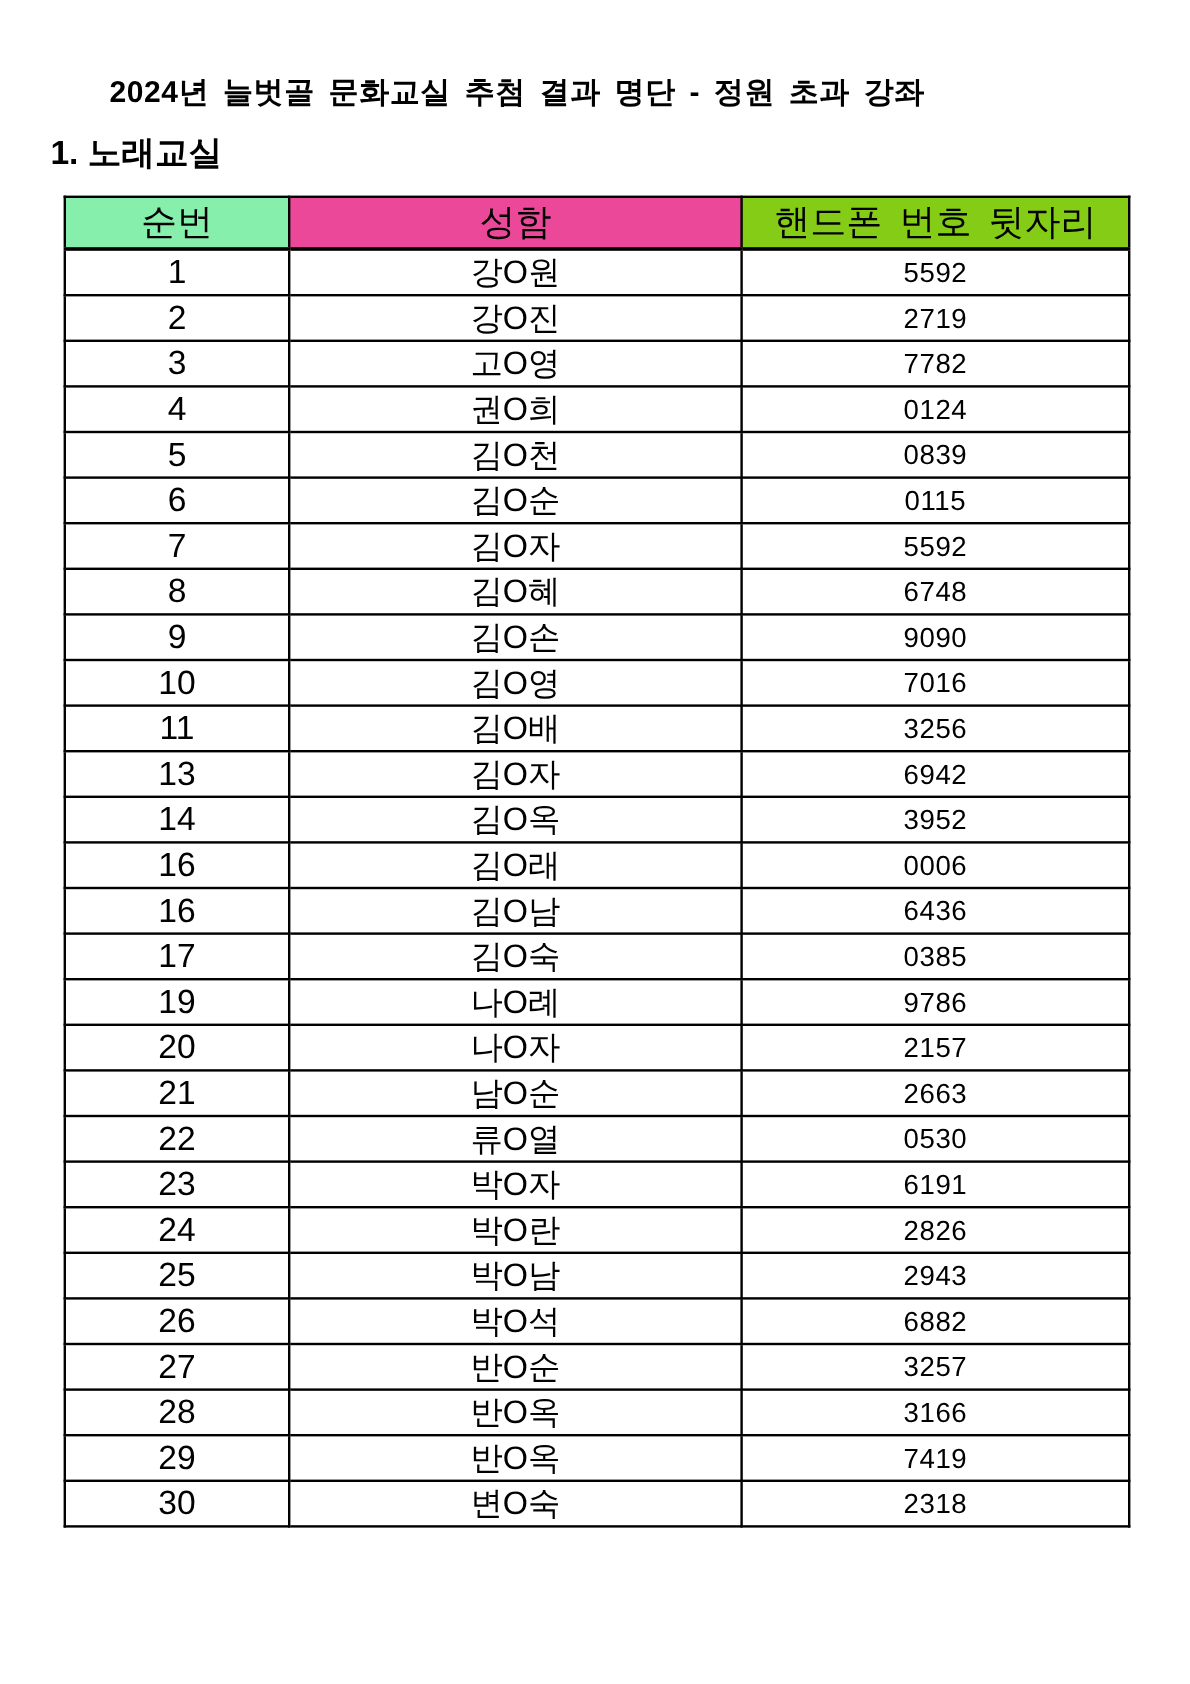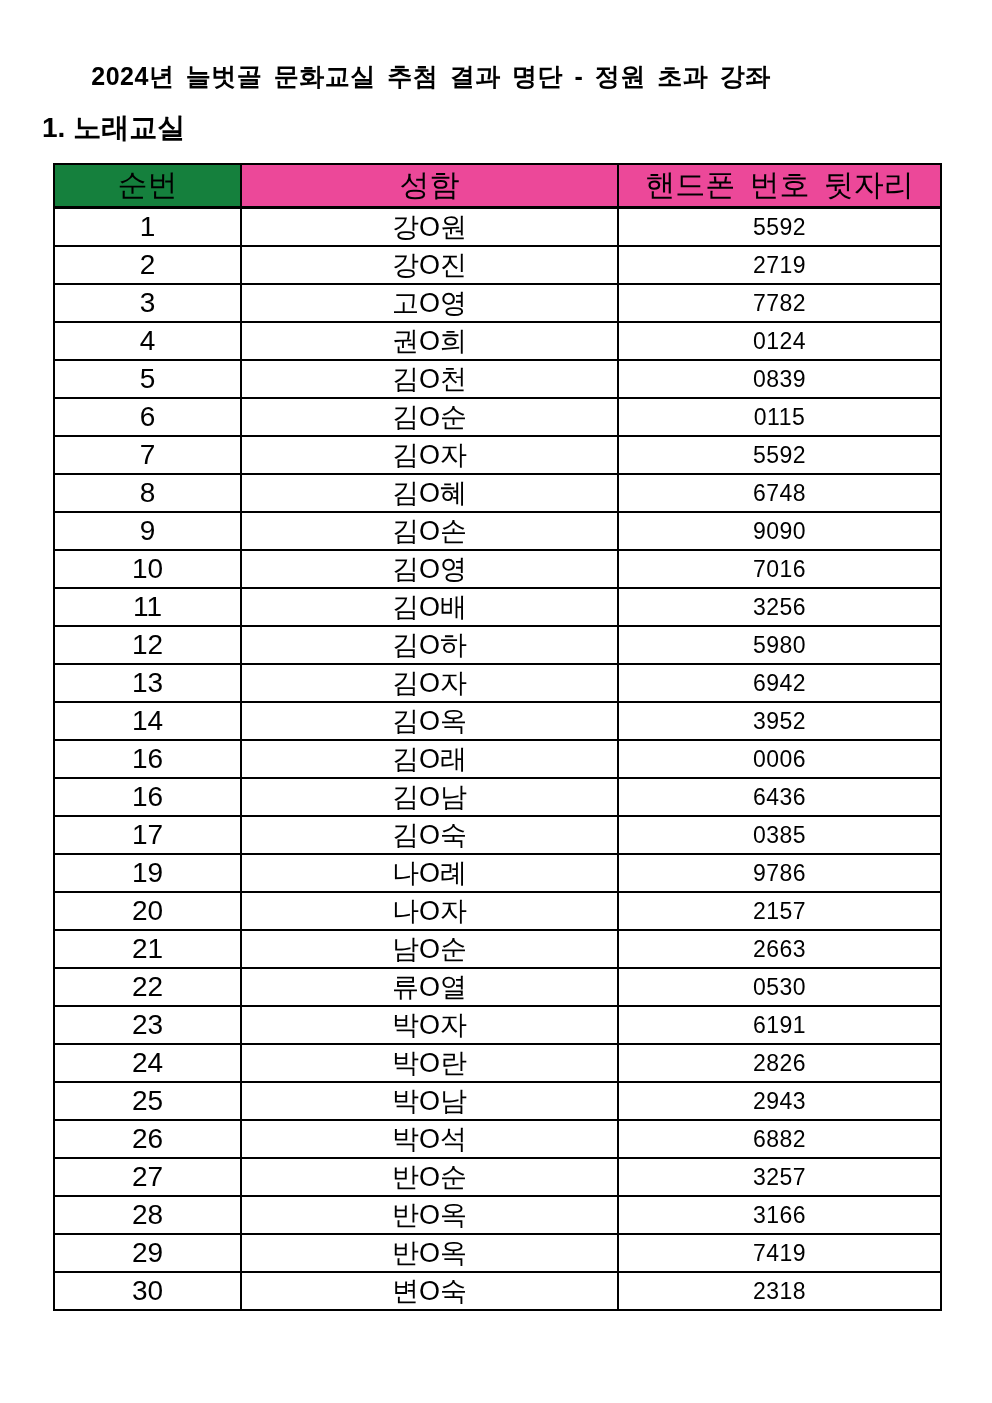--- a/index.html
+++ b/index.html
@@ -78,23 +78,23 @@
   <div class="section-heading">1. 노래교실</div>
 
   <table class="roster">
     <colgroup>
       <col class="c-rank">
       <col class="c-name">
       <col class="c-phone">
     </colgroup>
     <thead>
       <tr>
-        <th style="background: #15803d;">순번</th>
+        <th style="background: #86efac;">순번</th>
         <th style="background: #ec4899;">성함</th>
-        <th style="background: #ec4899;">핸드폰 번호 뒷자리</th>
+        <th style="background: #84cc16;">핸드폰 번호 뒷자리</th>
       </tr>
     </thead>
     <tbody>
         <tr>
           <td class="rank">1</td>
           <td class="name">강O원</td>
           <td class="phone">5592</td>
         </tr>
         <tr>
           <td class="rank">2</td>
@@ -140,25 +140,20 @@
           <td class="rank">10</td>
           <td class="name">김O영</td>
           <td class="phone">7016</td>
         </tr>
         <tr>
           <td class="rank">11</td>
           <td class="name">김O배</td>
           <td class="phone">3256</td>
         </tr>
         <tr>
-          <td class="rank">12</td>
-          <td class="name">김O하</td>
-          <td class="phone">5980</td>
-        </tr>
-        <tr>
           <td class="rank">13</td>
           <td class="name">김O자</td>
           <td class="phone">6942</td>
         </tr>
         <tr>
           <td class="rank">14</td>
           <td class="name">김O옥</td>
           <td class="phone">3952</td>
         </tr>
         <tr>

